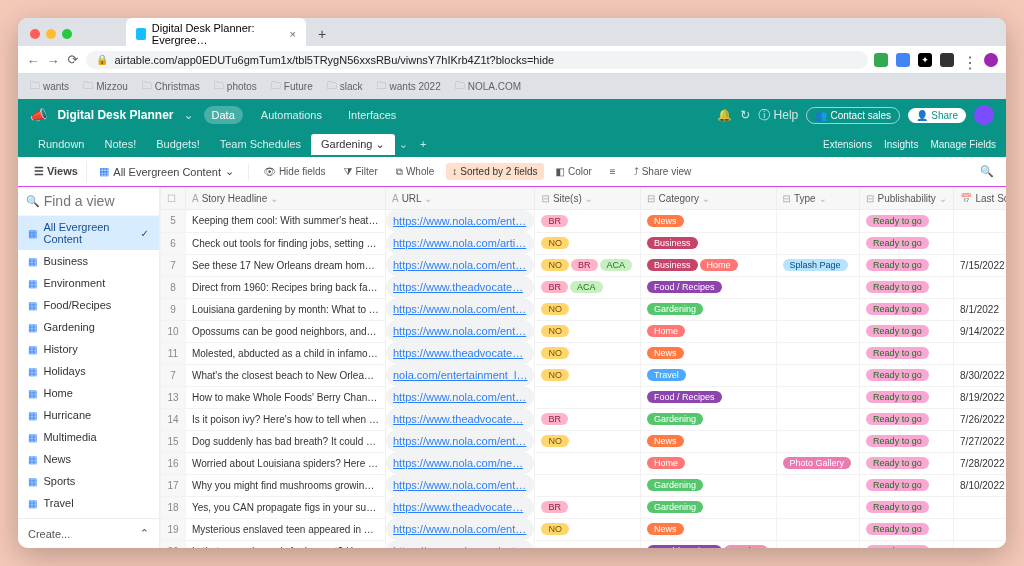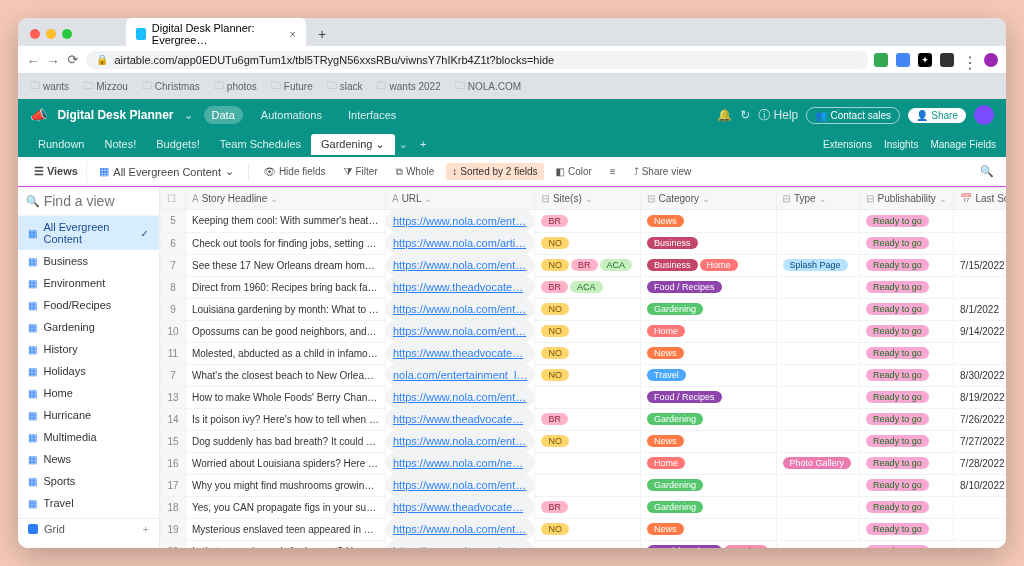--- a/index.html
+++ b/index.html
@@ -211,20 +211,24 @@
           <div class="sb-item "><span class="sb-ico">▦</span>History</div>
           <div class="sb-item "><span class="sb-ico">▦</span>Holidays</div>
           <div class="sb-item "><span class="sb-ico">▦</span>Home</div>
           <div class="sb-item "><span class="sb-ico">▦</span>Hurricane</div>
           <div class="sb-item "><span class="sb-ico">▦</span>Multimedia</div>
           <div class="sb-item "><span class="sb-ico">▦</span>News</div>
           <div class="sb-item "><span class="sb-ico">▦</span>Sports</div>
           <div class="sb-item "><span class="sb-ico">▦</span>Travel</div>
         </div>
       <div style="border-top:1px solid #eee;margin-top:4px"></div>
+      <div class="sb-section">
+        <span>Create...</span>
+          <span>⌃</span>
+      </div>
       <div id="sbcreate">
           <div class="sb-create-item"><span class="sq" style="background:#2d7ff9"></span>Grid<span class="plus-sm">+</span></div>
         </div>
 
     </div>
 
     <div class="grid-wrap">
       <table class="grid">
         <thead>
             <tr id="gridhead">

